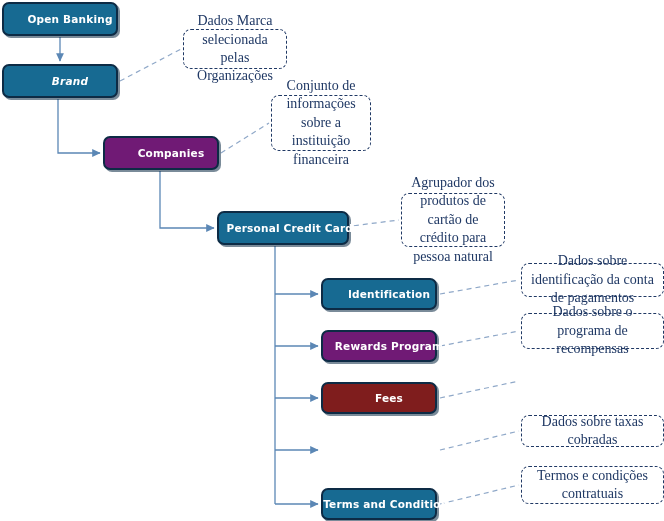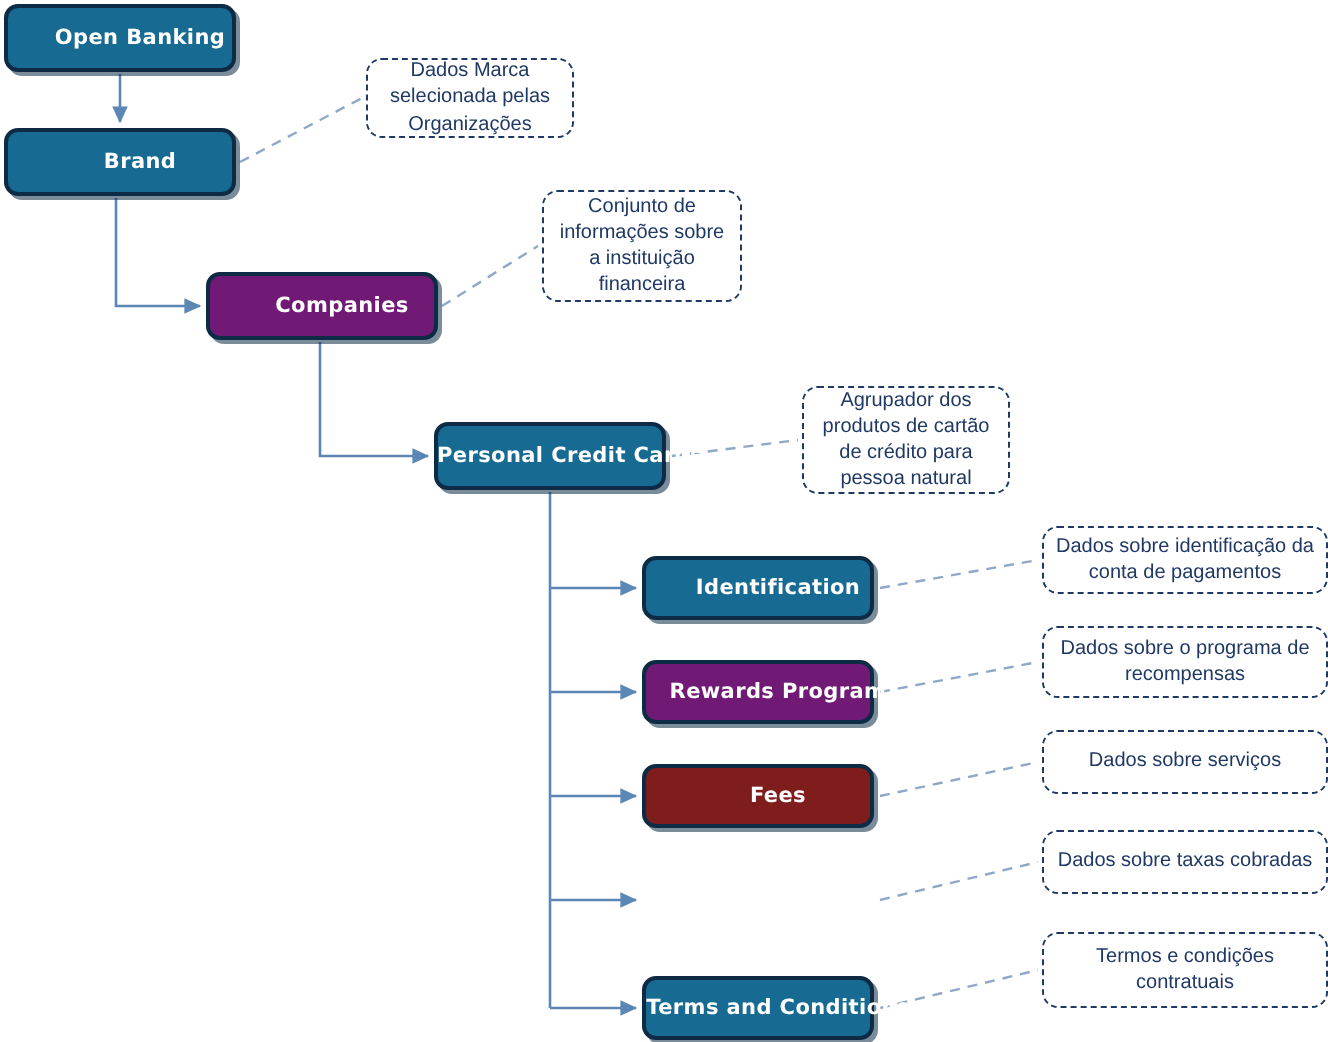--- a/index.html
+++ b/index.html
@@ -54,23 +54,23 @@
     background: #ffffff;
     border: 1.4px dashed #1f3864;
     border-radius: 8px;
     display: flex;
     align-items: center;
     justify-content: center;
     text-align: center;
   }
   .note-label {
     color: #1f3864;
-    font-family: Liberation Sans, sans-serif;
+    font-family: Liberation Serif, serif;
     font-weight: normal;
-    font-size: 10px;
+    font-size: 14px;
     line-height: 1.32;
     padding: 2px 5px;
   }
 </style>
 </head>
 <body>
 
 <div id="diagram-root" style="background: rgb(255, 255, 255);">
 
   <svg id="connector-layer" width="664" height="521" viewBox="0 0 664 521" xmlns="http://www.w3.org/2000/svg">
@@ -135,28 +135,28 @@
     <g>
       <path d="M440,504 L519,485" stroke="#8fa8c8" stroke-width="1.2" fill="none" stroke-dasharray="5,4"></path>
     </g>
   </svg>
 
   <div class="node-box" style="left: 2px; top: 2px; width: 116px; height: 34px; background: rgb(23, 106, 146); border-color: rgb(13, 43, 69);">
     <span class="node-label" style="color: rgb(255, 255, 255);">Open Banking</span>
   </div>
 
   <div class="node-box" style="left: 2px; top: 64px; width: 116px; height: 34px; background: rgb(23, 106, 146); border-color: rgb(13, 43, 69);">
-    <span class="node-label" style="color: rgb(255, 255, 255);">Brand</span>
+    <span class="node-label" style="color: rgb(255, 255, 255); font-style: italic;">Brand</span>
   </div>
 
   <div class="node-box" style="left: 103px; top: 136px; width: 116px; height: 34px; background: #701a75; border-color: rgb(13, 43, 69);">
     <span class="node-label" style="color: rgb(255, 255, 255);">Companies</span>
   </div>
 
-  <div class="node-box" style="left: 217px; top: 211px; width: 116px; height: 34px; background: rgb(23, 106, 146); border-color: rgb(13, 43, 69);">
+  <div class="node-box" style="left: 217px; top: 211px; width: 132px; height: 34px; background: rgb(23, 106, 146); border-color: rgb(13, 43, 69);">
     <span class="node-label" style="color: rgb(255, 255, 255);">Personal Credit Cards</span>
   </div>
 
   <div class="node-box" style="left: 321px; top: 278px; width: 116px; height: 32px; background: rgb(23, 106, 146); border-color: rgb(13, 43, 69);">
     <span class="node-label" style="color: rgb(255, 255, 255);">Identification</span>
   </div>
 
   <div class="node-box" style="left: 321px; top: 330px; width: 116px; height: 32px; background: #701a75; border-color: rgb(13, 43, 69);">
     <span class="node-label" style="color: rgb(255, 255, 255);">Rewards Program</span>
   </div>
@@ -183,23 +183,20 @@
   </div>
 
   <div class="note-box" style="left: 521px; top: 263px; width: 143px; height: 34px; border-color: rgb(31, 56, 100);">
     <span class="note-label" style="color: rgb(31, 56, 100);">Dados sobre identificação da conta de pagamentos</span>
   </div>
 
   <div class="note-box" style="left: 521px; top: 313px; width: 143px; height: 36px; border-color: rgb(31, 56, 100); justify-content: center;">
     <span class="note-label" style="color: rgb(31, 56, 100);">Dados sobre o programa de recompensas</span>
   </div>
 
-  <div class="note-box" style="left: 521px; top: 365px; width: 143px; height: 32px; border-color: rgb(31, 56, 100);">
-    <span class="note-label" style="color: rgb(31, 56, 100);">Dados sobre serviços</span>
-  </div>
 
   <div class="note-box" style="left: 521px; top: 415px; width: 143px; height: 32px; border-color: rgb(31, 56, 100);">
     <span class="note-label" style="color: rgb(31, 56, 100);">Dados sobre taxas cobradas</span>
   </div>
 
   <div class="note-box" style="left: 521px; top: 466px; width: 143px; height: 38px; border-color: rgb(31, 56, 100);">
     <span class="note-label" style="color: rgb(31, 56, 100);">Termos e condições contratuais</span>
   </div>
 
 </div>

